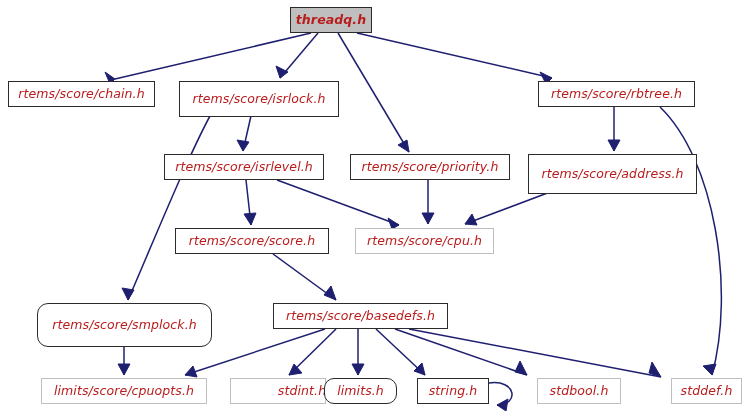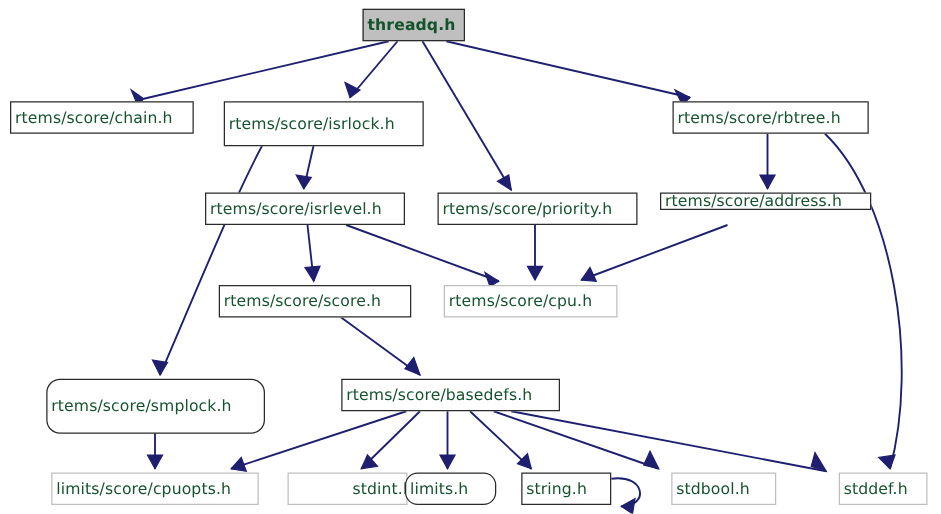--- a/index.html
+++ b/index.html
@@ -20,28 +20,30 @@
     left: 0; top: 0;
     width: 753px;
     height: 411px;
     pointer-events: none;
   }
   .node {
     position: absolute;
     box-sizing: border-box;
     display: flex;
     align-items: center;
+    justify-content: center;
     background: #ffffff;
     border: 1px solid #bfbfbf;
-    color: #14532d;
+    color: #b91c1c;
     font-size: 12.5px;
     line-height: 1;
     white-space: nowrap;
     letter-spacing: 0.1px;
     z-index: 2;
+    font-style: italic;
   }
   .node.solid {
     border: 1.4px solid #2b2b2b;
   }
   .node.root {
     background: #bfbfbf;
     border: 1.4px solid #2b2b2b;
     font-weight: bold;
   }
   .node-label {
@@ -151,21 +153,21 @@
       </div>
       <div class="node solid" style="left: 538px; top: 81px; width: 157px; height: 26px;">
         <span class="node-label">rtems/score/rbtree.h</span>
       </div>
       <div class="node solid" style="left: 164px; top: 154px; width: 160px; height: 26px;">
         <span class="node-label">rtems/score/isrlevel.h</span>
       </div>
       <div class="node solid" style="left: 350px; top: 154px; width: 160px; height: 26px;">
         <span class="node-label">rtems/score/priority.h</span>
       </div>
-      <div class="node solid" style="left: 528px; top: 154px; width: 169px; height: 14px;">
+      <div class="node solid" style="left: 528px; top: 154px; width: 169px; height: 40px;">
         <span class="node-label">rtems/score/address.h</span>
       </div>
       <div class="node solid" style="left: 175px; top: 228px; width: 154px; height: 26px;">
         <span class="node-label">rtems/score/score.h</span>
       </div>
       <div class="node" style="left: 355px; top: 228px; width: 139px; height: 26px;">
         <span class="node-label">rtems/score/cpu.h</span>
       </div>
       <div class="node solid" style="left: 37px; top: 303px; width: 175px; height: 44px; border-radius: 11px;">
         <span class="node-label">rtems/score/smplock.h</span>

